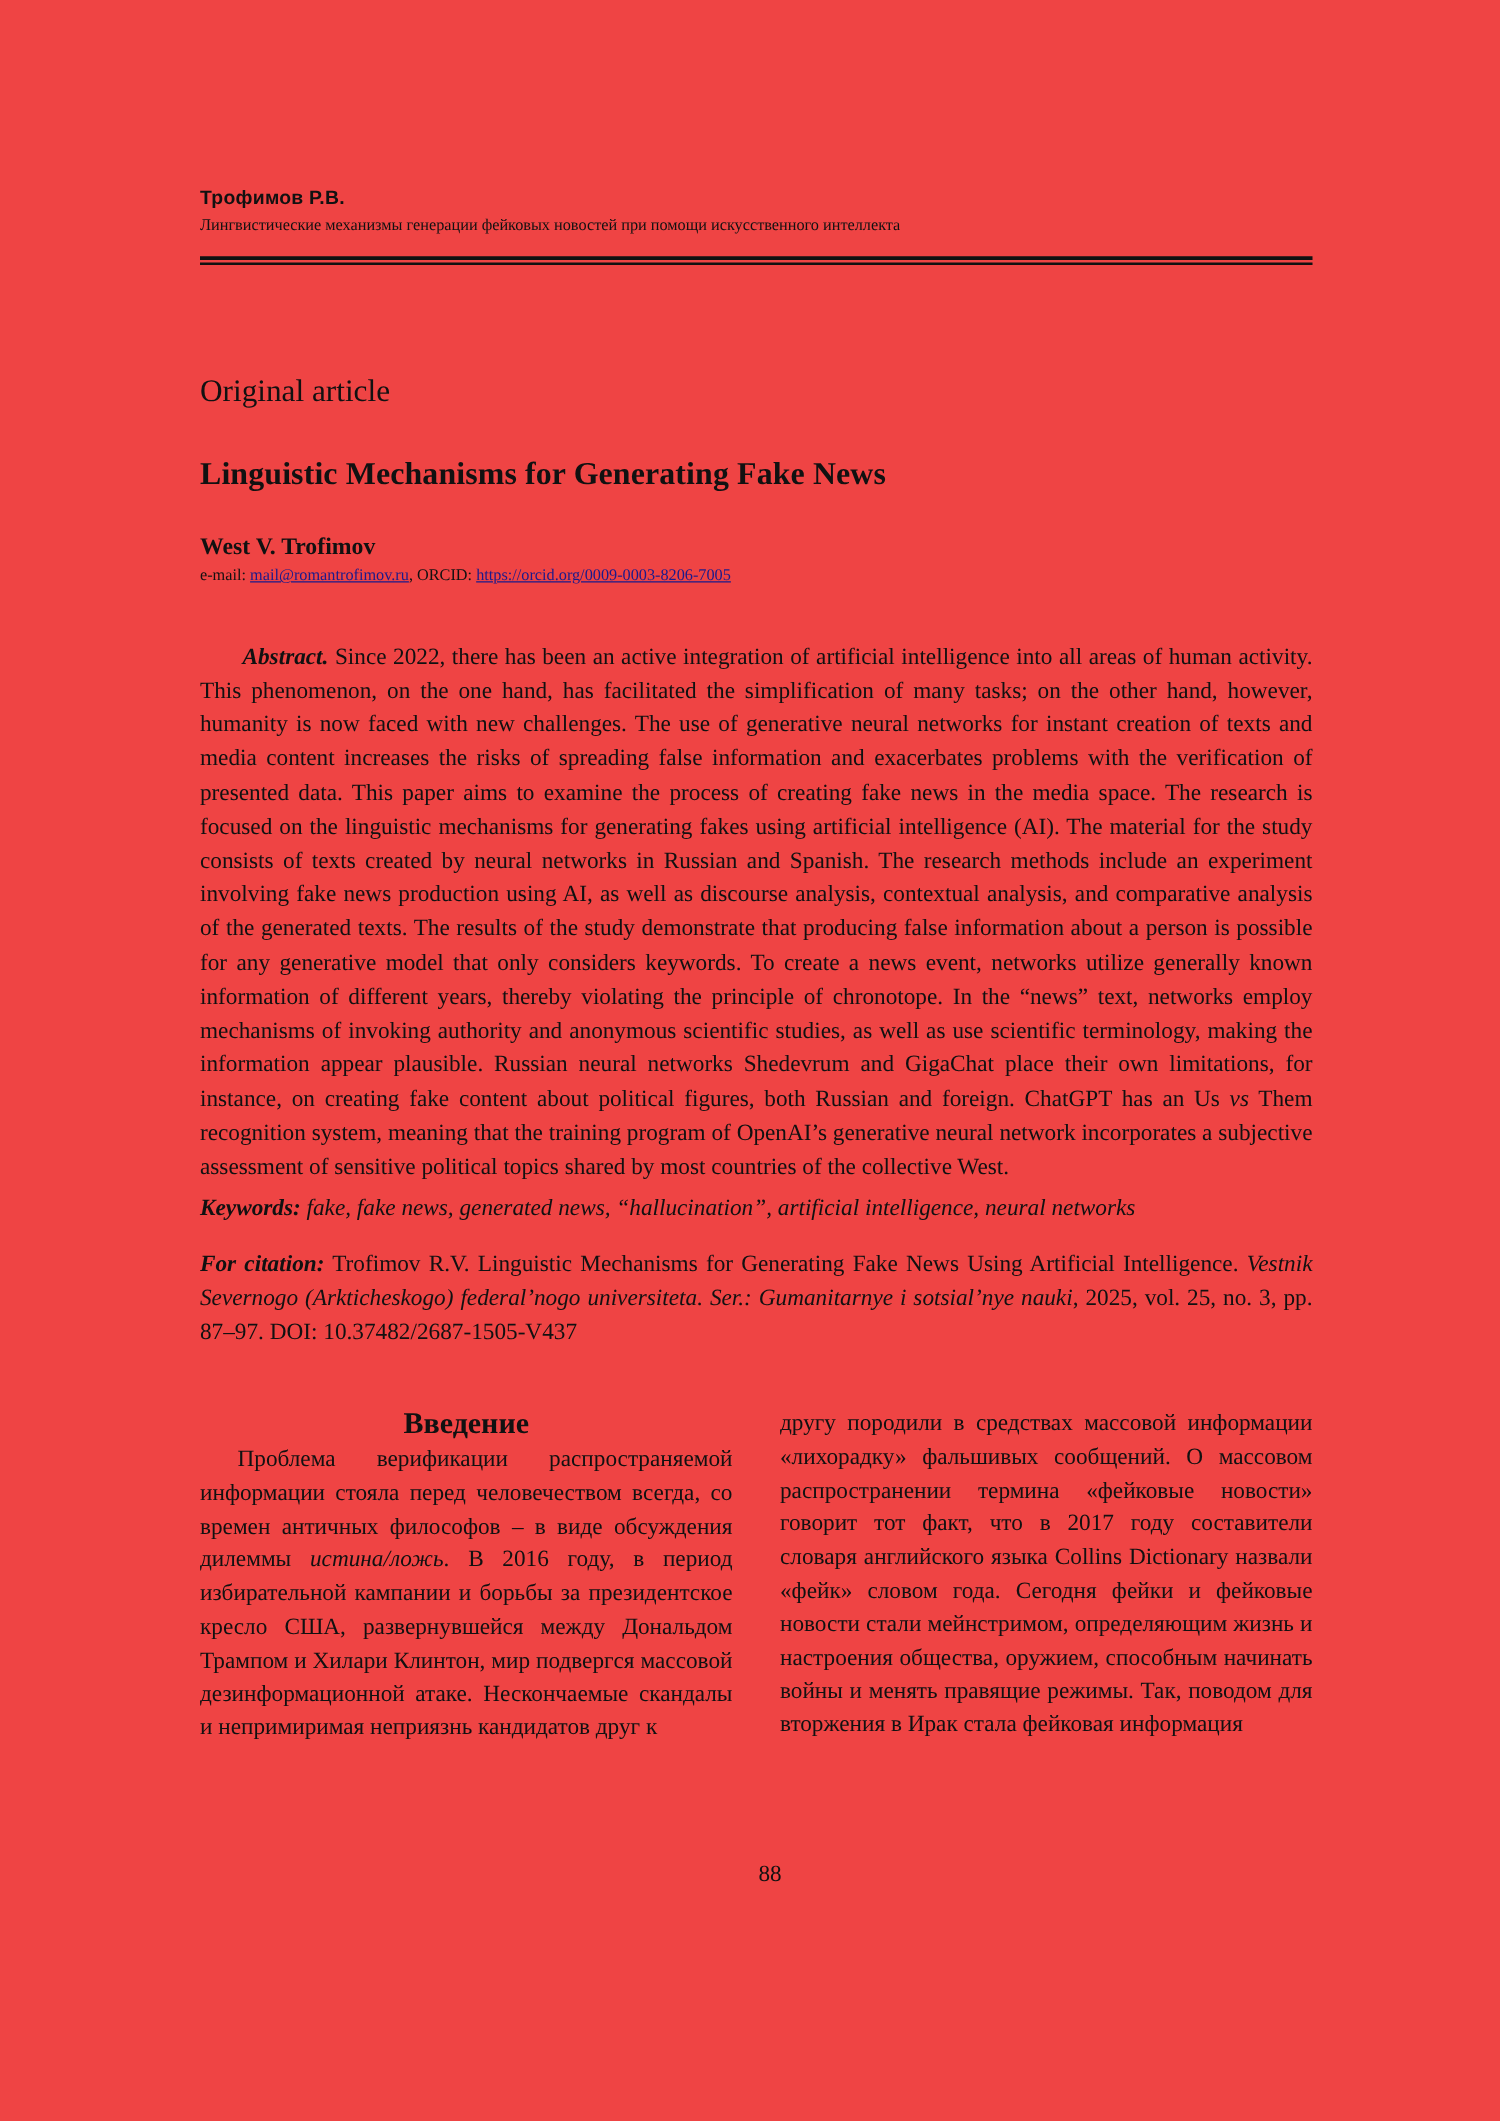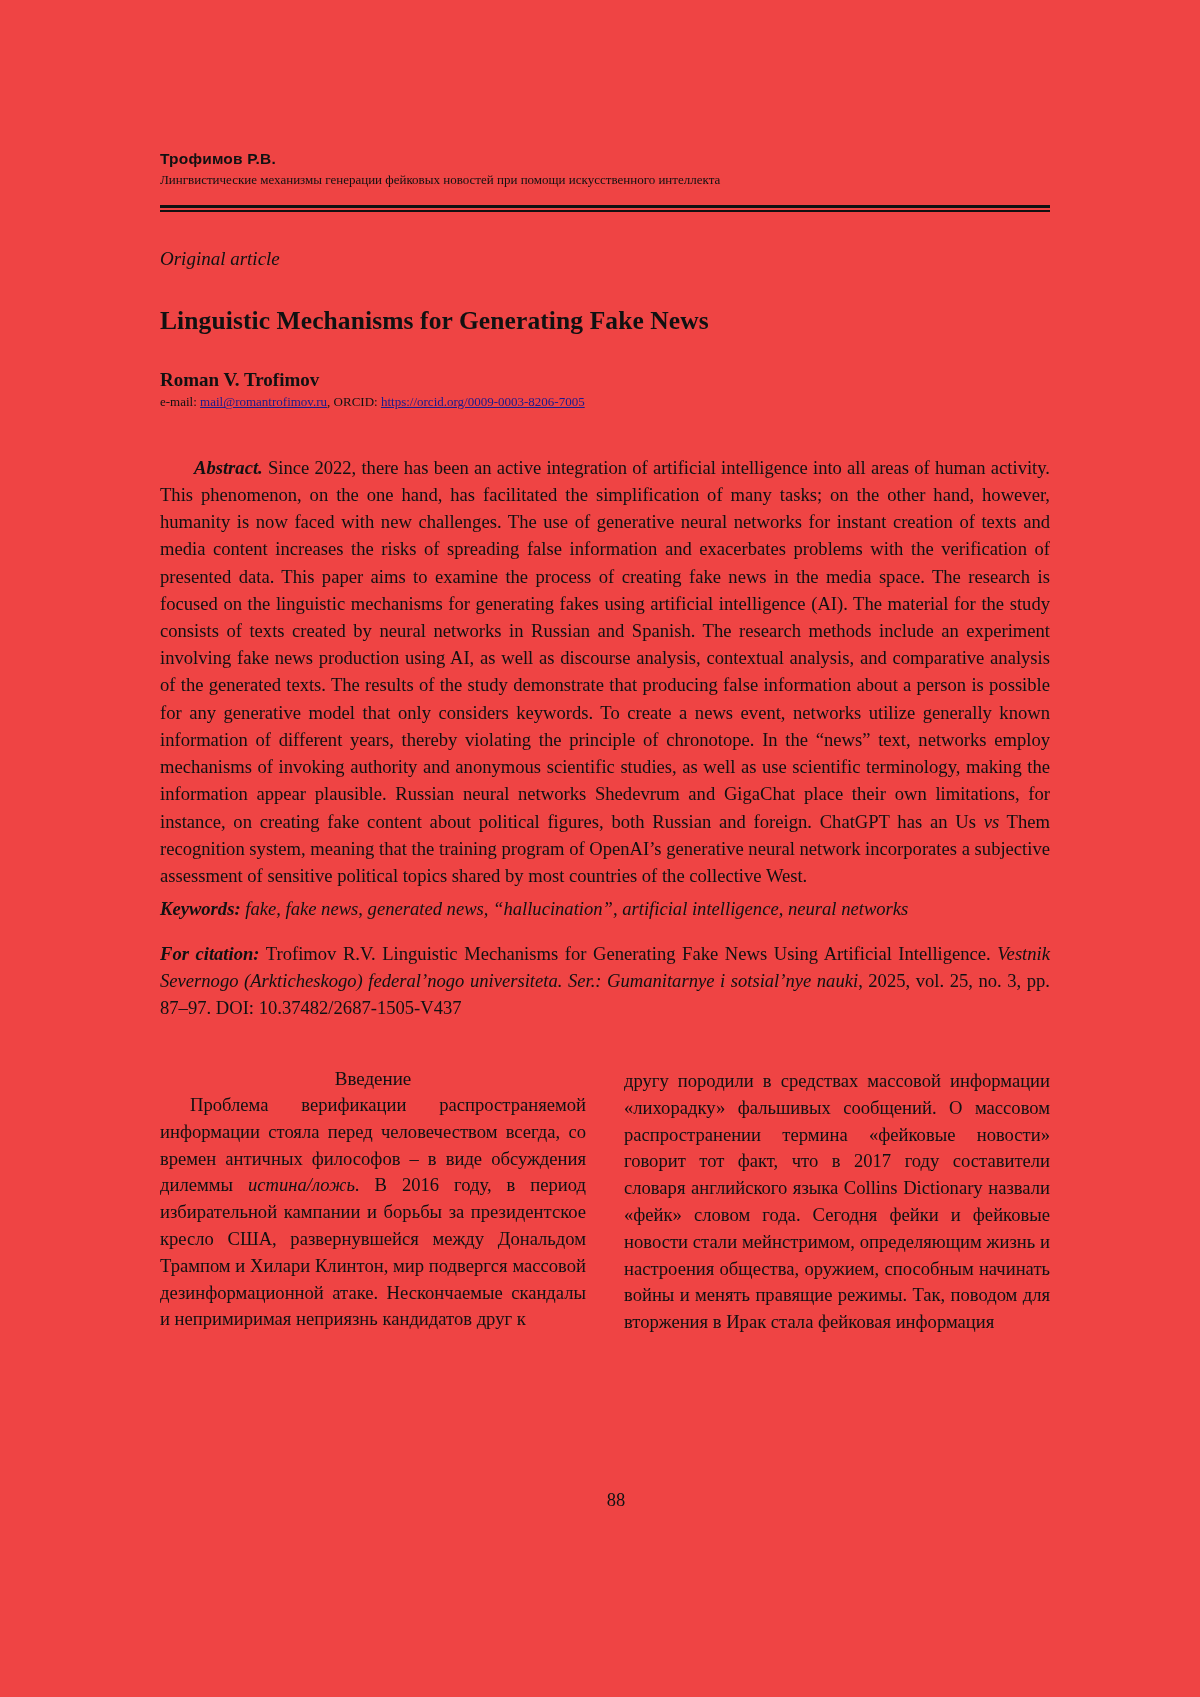--- a/index.html
+++ b/index.html
@@ -52,23 +52,22 @@
   .rule-gap {
     height: 2px;
   }
   .rule-thin {
     height: 1.5px;
     background: #111;
   }
 
   
   .article-type {
-    margin-top: 36px;
-    font-size: 19px;
-    font-style: italic;
+    margin-top: 88px;
+    font-size: 25px;
   }
 
   
   .title {
     margin-top: 34px;
     text-align: left;
     font-family: "Liberation Serif", serif;
     font-weight: bold;
     font-size: 25.5px;
     line-height: 1.32;
@@ -137,22 +136,22 @@
   .columns {
     margin-top: 46px;
     display: flex;
     gap: 38px;
   }
   .col {
     width: 426px;
   }
   .section-heading {
     text-align: center;
-    font-weight: normal;
-    font-size: 19px;
+    font-weight: bold;
+    font-size: 24px;
     margin-bottom: 2px;
   }
   .body-par {
     font-size: 18.6px;
     line-height: 1.44;
     text-align: justify;
     text-indent: 30px;
     hyphens: auto;
   }
   .body-par.noindent {
@@ -186,21 +185,21 @@
         <div class="rule-thin"></div>
       </div>
     </div>
 
     <div class="article-type">Original article</div>
 
     <div class="title">
       <div>Linguistic Mechanisms for Generating Fake News</div>
     </div>
 
-    <div class="author">Roman V. Trofimov</div>
+    <div class="author">West V. Trofimov</div>
     <div class="email-line"><span>e-mail: </span><a class="link" href="#">mail@romantrofimov.ru</a><span>, ORCID: </span><a class="link" href="#">https://orcid.org/0009-0003-8206-7005</a></div>
 
     <div class="abstract"><span class="lead">Abstract.</span><span> Since 2022, there has been an active integration of artificial intelligence into all areas of human activity. This phenomenon, on the one hand, has facilitated the simplification of many tasks; on the other hand, however, humanity is now faced with new challenges. The use of generative neural networks for instant creation of texts and media content increases the risks of spreading false information and exacerbates problems with the verification of presented data. This paper aims to examine the process of creating fake news in the media space. The research is focused on the linguistic mechanisms for generating fakes using artificial intelligence (AI). The material for the study consists of texts created by neural networks in Russian and Spanish. The research methods include an experiment involving fake news production using AI, as well as discourse analysis, contextual analysis, and comparative analysis of the generated texts. The results of the study demonstrate that producing false information about a person is possible for any generative model that only considers keywords. To create a news event, networks utilize generally known information of different years, thereby violating the principle of chronotope. In the “news” text, networks employ mechanisms of invoking authority and anonymous scientific studies, as well as use scientific terminology, making the information appear plausible. Russian neural networks Shedevrum and GigaChat place their own limitations, for instance, on creating fake content about political figures, both Russian and foreign. ChatGPT has an Us </span><i>vs</i><span> Them recognition system, meaning that the training program of OpenAI’s generative neural network incorporates a subjective assessment of sensitive political topics shared by most countries of the collective West.</span></div>
 
     <div class="keywords"><span class="lead">Keywords:</span><span> fake, fake news, generated news, “hallucination”, artificial intelligence, neural networks</span></div>
 
     <div class="citation"><span class="lead">For citation:</span><span> Trofimov R.V. Linguistic Mechanisms for Generating Fake News Using Artificial Intelligence. </span><span class="ital">Vestnik Severnogo (Arkticheskogo) federal’nogo universiteta. Ser.: Gumanitarnye i sotsial’nye nauki</span><span>, 2025, vol. 25, no. 3, pp. 87–97. DOI: 10.37482/2687-1505-V437</span></div>
 
     <div class="columns">
       <div class="col">

